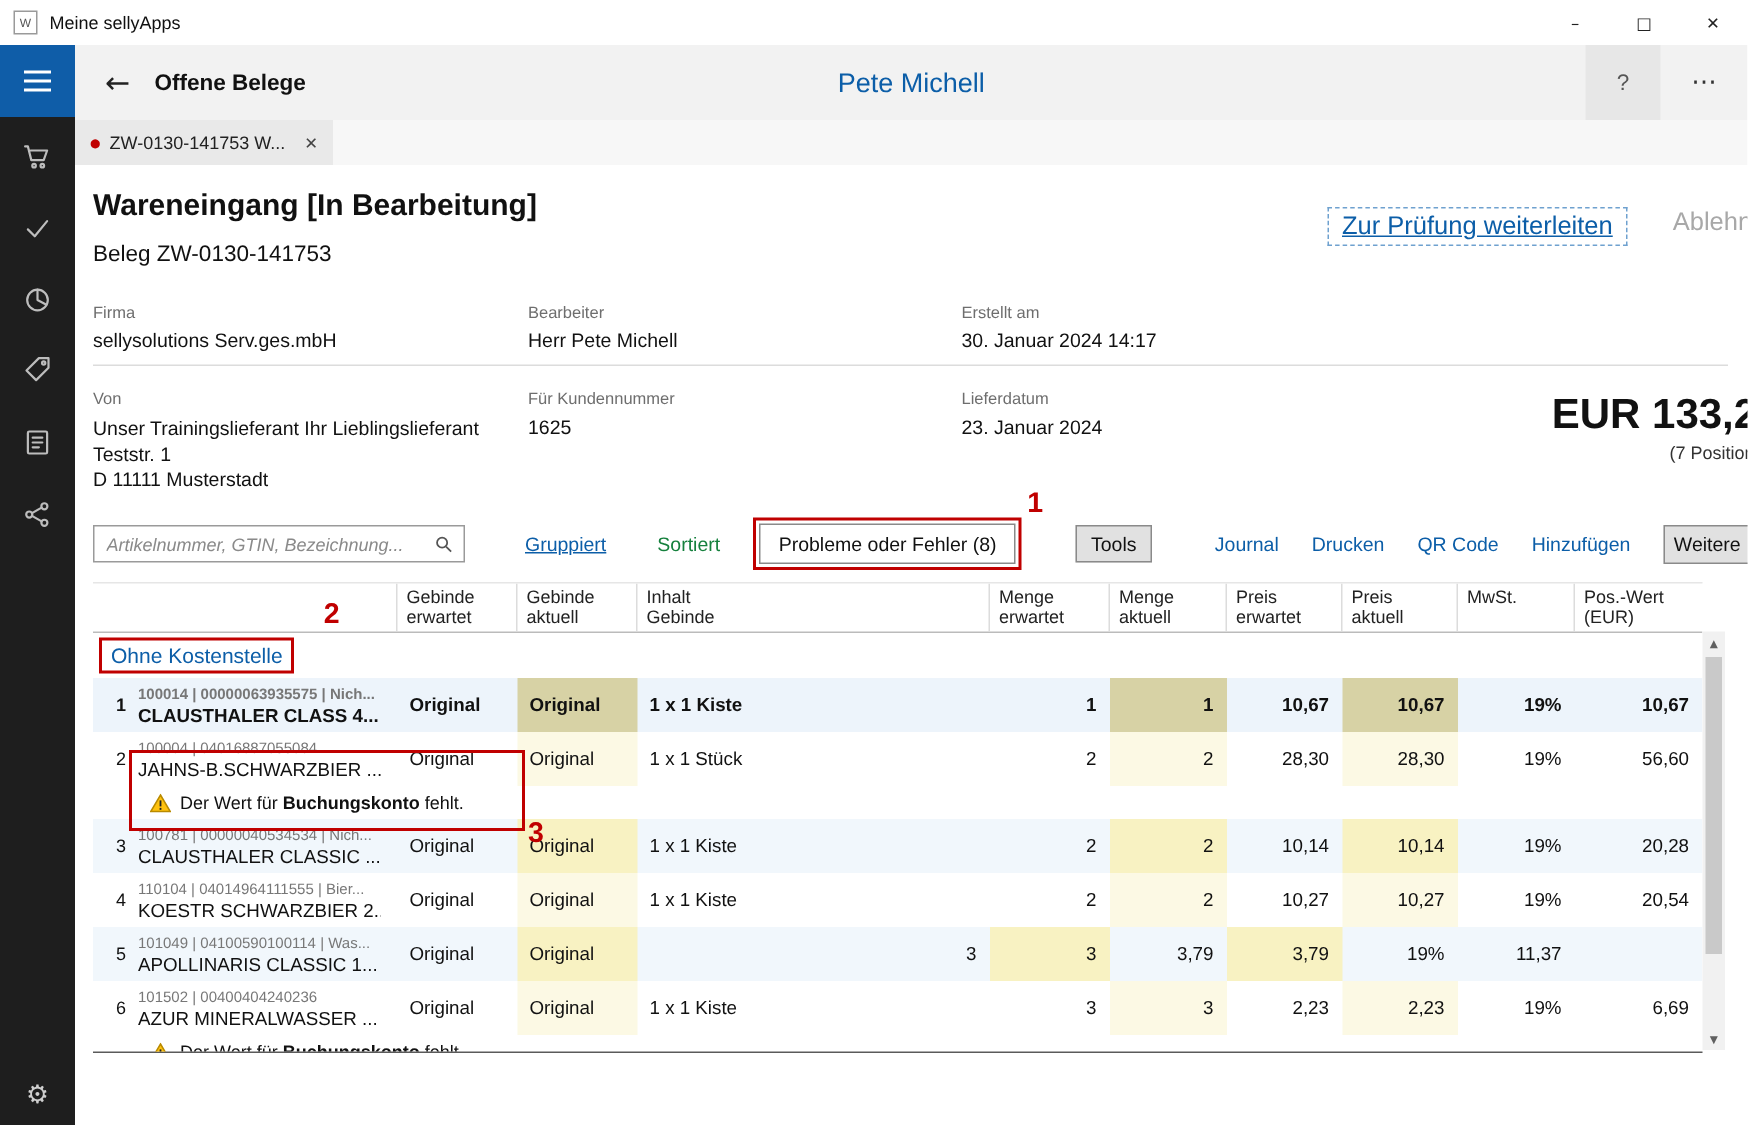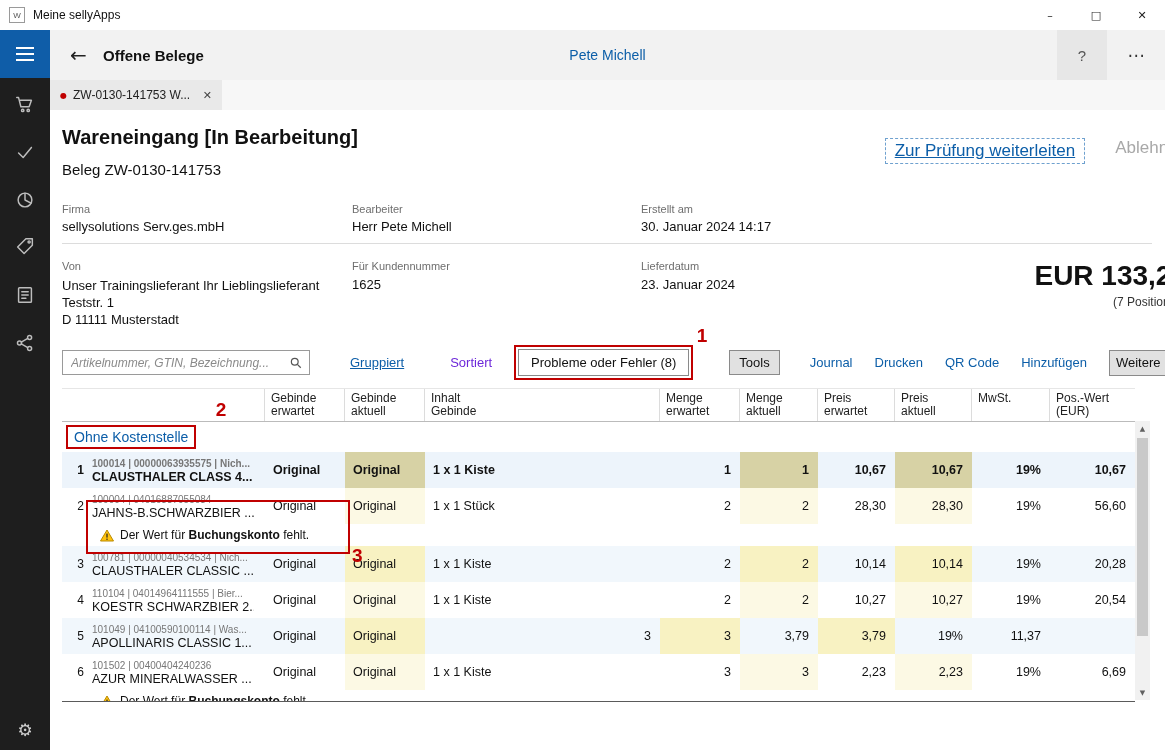--- a/index.html
+++ b/index.html
@@ -23,21 +23,21 @@
   .side-icon{position:absolute;left:0;width:50px;height:24px;display:flex;align-items:center;justify-content:center}
   .side-icon svg{stroke:#bdbdbd;fill:none;stroke-width:1.6;stroke-linecap:round;stroke-linejoin:round}
   .gear{position:absolute;bottom:10px;left:0;width:50px;text-align:center;color:#cfcfcf;font-size:17px}
 
   
   .header{position:absolute;left:50px;top:30px;right:0;height:50px;background:#f2f2f2}
   .back{position:absolute;left:20px;top:0;height:50px;display:flex;align-items:center;font-size:20px;color:#222}
   .header-title{position:absolute;left:53px;top:0;height:50px;display:flex;align-items:center;
                 font-size:15px;font-weight:bold}
   .header-user{position:absolute;left:0;right:0;top:0;height:50px;display:flex;align-items:center;
-               justify-content:center;color:#0c5ea8;font-size:14px}
+               justify-content:center;color:#0c5ea8;font-size:18px}
   .help-btn{position:absolute;right:58px;top:0;width:50px;height:50px;background:#e7e7e7;display:flex;
             align-items:center;justify-content:center;font-size:15px;color:#555}
   .more-btn{position:absolute;right:8px;top:0;width:42px;height:50px;display:flex;align-items:center;
             justify-content:center;font-size:17px;color:#333}
 
   
   .tabstrip{position:absolute;left:50px;top:80px;right:0;height:30px;background:#f7f7f7}
   .tab{position:absolute;left:0;top:0;height:30px;width:172px;background:#e9e9e9;display:flex;align-items:center;
        padding:0 10px;box-sizing:border-box}
   .tab-dot{color:#c00000;font-size:8px;margin-right:6px}
@@ -62,21 +62,21 @@
 
   
   .toolbar{position:absolute;left:12px;top:239px;right:15px;height:27px;display:flex;align-items:center}
   .search-box{width:248px;height:25px;border:1px solid #9a9a9a;display:flex;align-items:center;
               box-sizing:border-box;padding:0 6px;background:#fff}
   .search-input{border:none;outline:none;flex:1;font-size:12px;color:#333;background:transparent;
                 font-family:inherit;min-width:0}
   .search-input::placeholder{font-style:italic;color:#8a8a8a}
   .tb-link{font-size:13px;color:#0c5ea8;cursor:pointer;white-space:nowrap}
   .grouped{margin-left:40px;text-decoration:underline}
-  .sorted{margin-left:46px;color:#6d28d9}
+  .sorted{margin-left:34px;color:#15803d}
   .problems-wrap{margin-left:26px;position:relative}
   .problems-btn{height:25px;padding:0 12px;background:#fff;border:1px solid #8a8a8a;font-size:13px;
                 display:flex;align-items:center;cursor:pointer;white-space:nowrap}
   .tools-btn{margin-left:40px;height:23px;padding:0 9px;background:#e1e1e1;border:1px solid #8a8a8a;
              font-size:13px;display:flex;align-items:center;cursor:pointer}
   .link-journal{margin-left:auto}
   .link-gap{margin-left:22px}
   .more-select{margin-left:22px;height:24px;background:#e1e1e1;border:1px solid #8a8a8a;display:flex;
                align-items:center;font-size:13px;cursor:pointer}
   .more-select .lbl{padding:0 6px}

